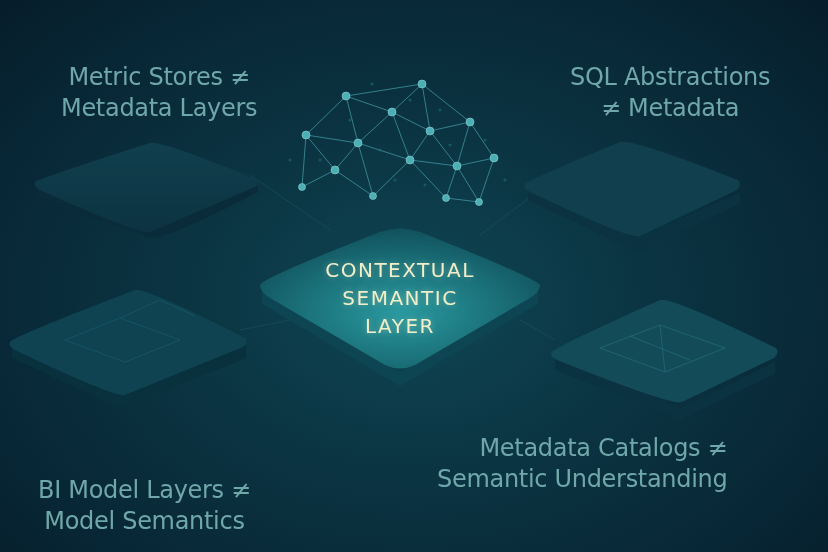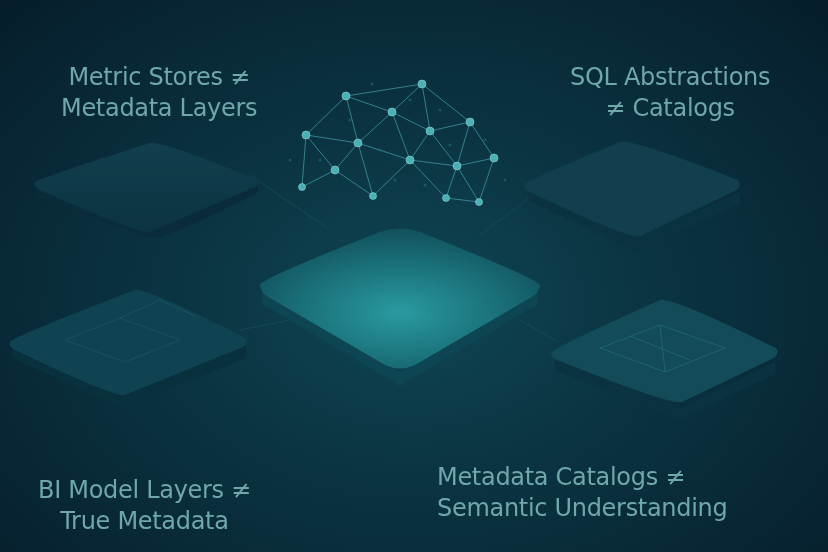--- a/index.html
+++ b/index.html
@@ -141,27 +141,32 @@
     </g>
   </svg>
 
   <div class="label" style="left:61px;top:62px;text-align:center;">
     <span>Metric Stores ≠</span>
     <span>Metadata Layers</span>
   </div>
 
   <div class="label" style="left:534px;top:62px;text-align:center;margin-left:36px;">
     <span>SQL Abstractions</span>
-    <span>≠ Catalogs</span>
+    <span>≠ Metadata</span>
   </div>
 
   <div class="label" style="left:38px;top:433px;text-align:center;margin-top:42px;">
     <span>BI Model Layers ≠</span>
-    <span>True Metadata</span>
+    <span>Model Semantics</span>
   </div>
 
-  <div class="label" style="left:437px;top:433px;text-align:left;margin-top:29px;">
+  <div class="label" style="left:437px;top:433px;text-align:right;">
     <span>Metadata Catalogs ≠</span>
     <span>Semantic Understanding</span>
   </div>
 
+  <div class="center-label">
+    <span>CONTEXTUAL</span>
+    <span>SEMANTIC</span>
+    <span>LAYER</span>
+  </div>
 
 </div>
 
 </body></html>

